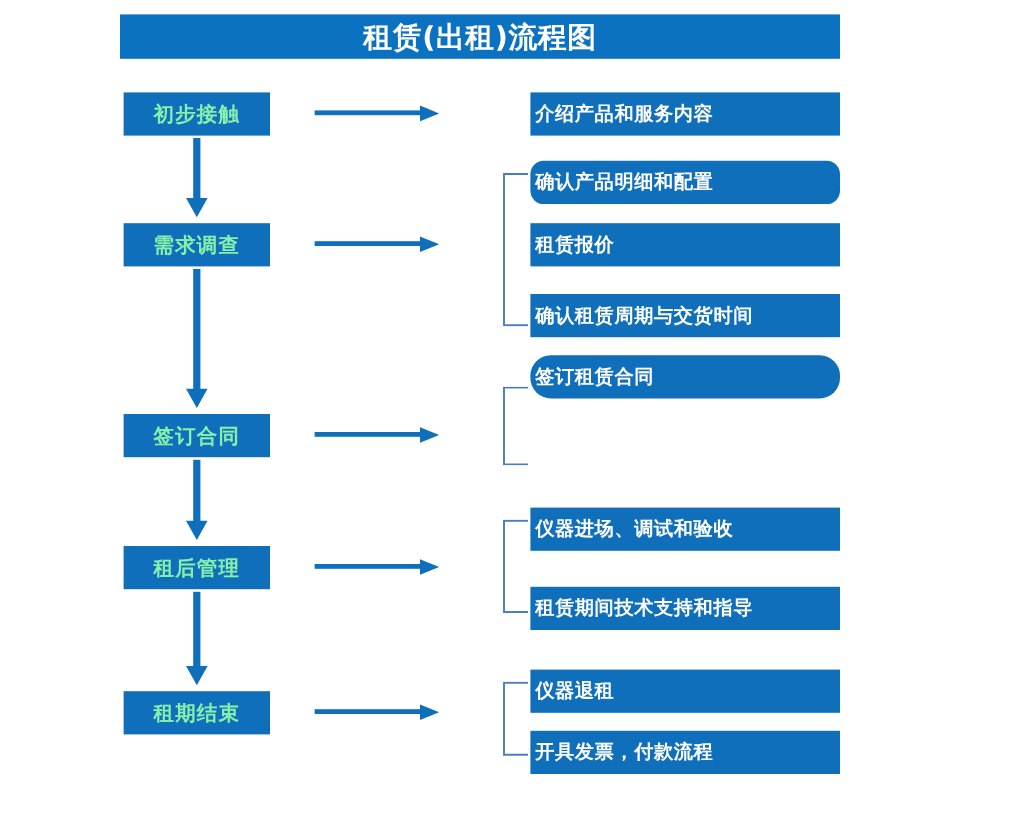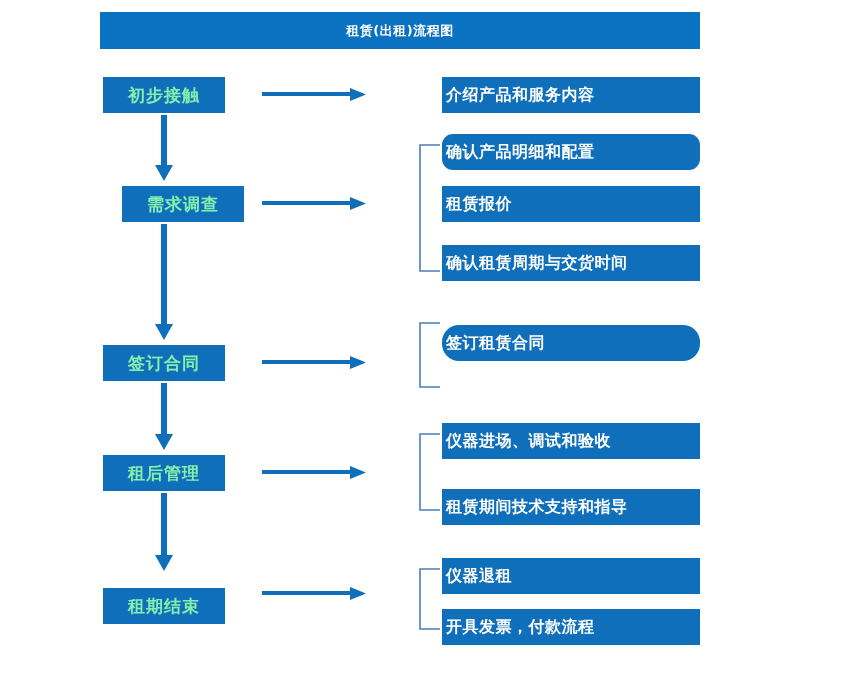--- a/index.html
+++ b/index.html
@@ -21,21 +21,21 @@
 
   
   .title-bar {
     position: absolute;
     left: 100px;
     top: 12px;
     width: 600px;
     height: 37px;
     background: #0b72c2;
     color: #ffffff;
-    font-size: 13px;
+    font-size: 24px;
     font-weight: bold;
     display: flex;
     align-items: center;
     justify-content: center;
     letter-spacing: 0.5px;
   }
 
   
   .stage-box {
     position: absolute;
@@ -92,24 +92,24 @@
   .bracket-svg { display: block; width: 100%; height: 100%; }
 </style>
 </head>
 <body>
 
 <div id="canvas">
 
   <div class="title-bar">租赁(出租)流程图</div>
 
   <div class="stage-box" style="top:77px;">初步接触</div>
-  <div class="stage-box" style="top:186px;margin-left:19px;">需求调查</div>
+  <div class="stage-box" style="top:186px;">需求调查</div>
   <div class="stage-box" style="top:345px;">签订合同</div>
   <div class="stage-box" style="top:455px;">租后管理</div>
-  <div class="stage-box" style="top:588px;">租期结束</div>
+  <div class="stage-box" style="top:576px;">租期结束</div>
 
   <div class="v-arrow" style="top:115px; height:68px;">
     <svg class="arrow-svg" viewBox="0 0 24 68" preserveAspectRatio="none">
       <rect x="9" y="0" width="6" height="52" fill="#0f6fba"></rect>
       <polygon points="3,50 21,50 12,66" fill="#0f6fba"></polygon>
     </svg>
   </div>
   <div class="v-arrow" style="top:224px; height:118px;">
     <svg class="arrow-svg" viewBox="0 0 24 118" preserveAspectRatio="none">
       <rect x="9" y="0" width="6" height="102" fill="#0f6fba"></rect>
@@ -178,19 +178,19 @@
   <div class="bracket" style="top:568px; height:62px;">
     <svg class="bracket-svg" viewBox="0 0 23 62" preserveAspectRatio="none">
       <path d="M22,1 L2,1 L2,61 L22,61" fill="none" stroke="#4a7ebb" stroke-width="1.6"></path>
     </svg>
   </div>
 
   <div class="detail-box" style="top:77px;">介绍产品和服务内容</div>
   <div class="detail-box" style="top:134px;border-radius:11px;">确认产品明细和配置</div>
   <div class="detail-box" style="top:245px;">确认租赁周期与交货时间</div>
   <div class="detail-box" style="top:186px;">租赁报价</div>
-  <div class="detail-box" style="top:325px;border-radius:17px;">签订租赁合同</div>
+  <div class="detail-box" style="top:296px;border-radius:17px;">签订租赁合同</div>
   <div class="detail-box" style="top:423px;">仪器进场、调试和验收</div>
   <div class="detail-box" style="top:489px;">租赁期间技术支持和指导</div>
   <div class="detail-box" style="top:558px;">仪器退租</div>
   <div class="detail-box" style="top:609px;">开具发票，付款流程</div>
 
 </div>
 
 </body></html>

